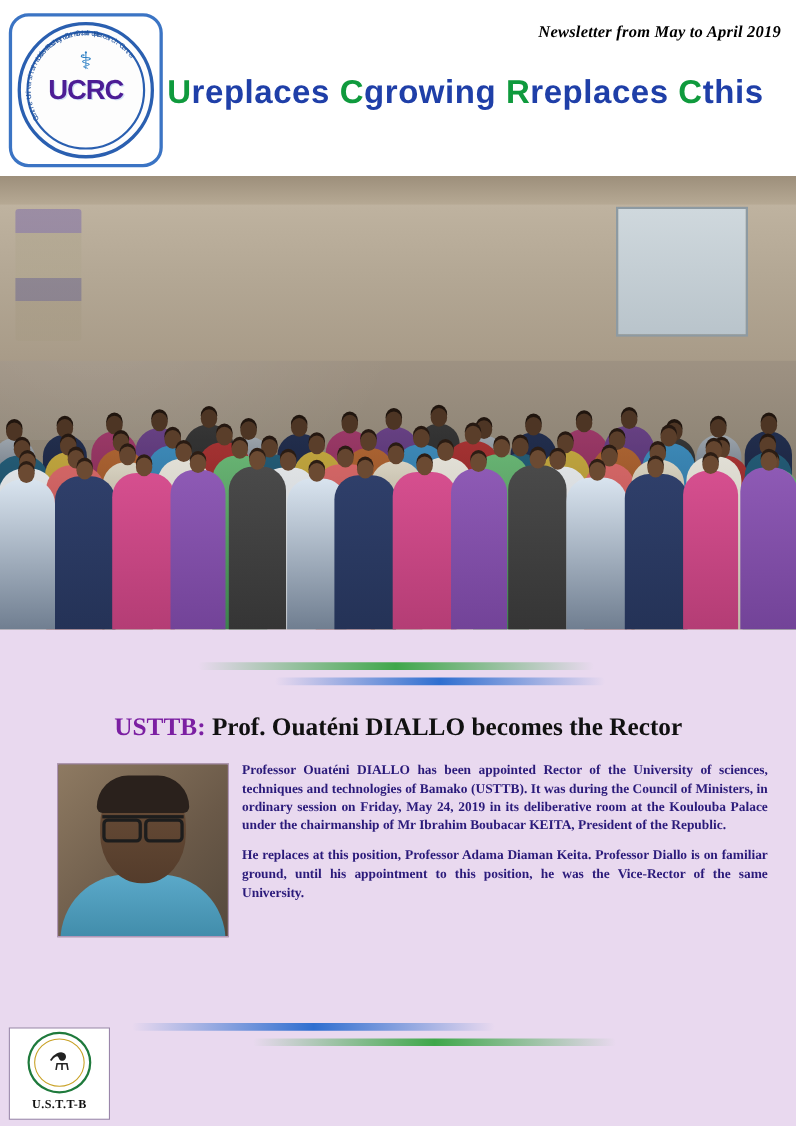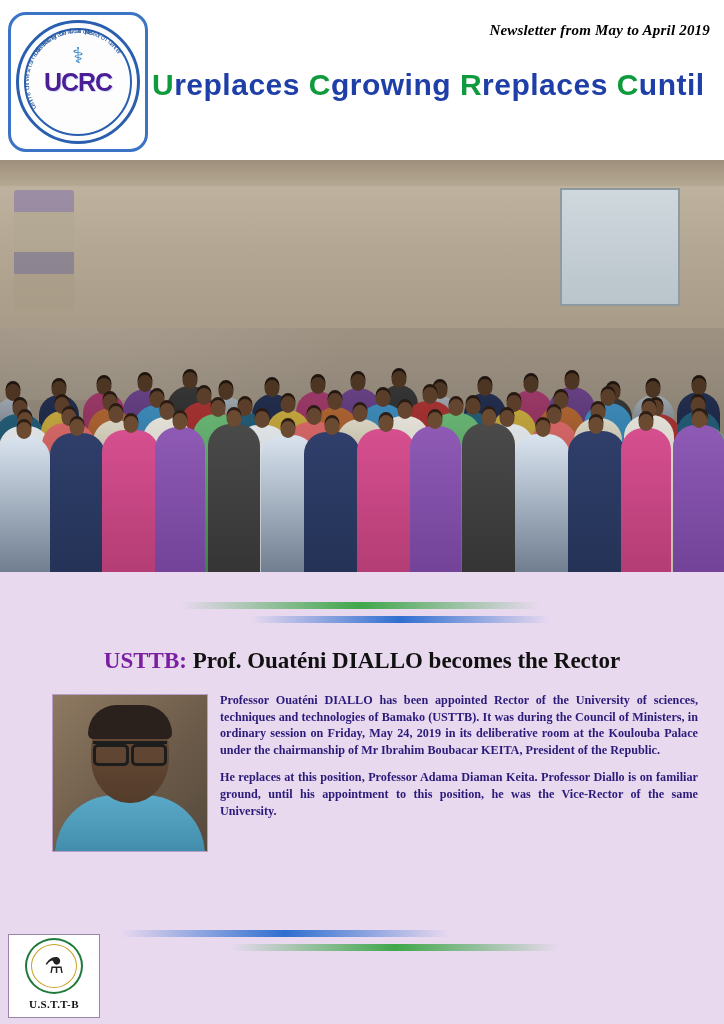--- a/index.html
+++ b/index.html
@@ -395,21 +395,21 @@
             <span style="transform: rotate(362.364deg) translate(0px, -55px) rotate(0deg);">i</span>
             <span style="transform: rotate(365.636deg) translate(0px, -55px) rotate(0deg);">q</span>
             <span style="transform: rotate(368.909deg) translate(0px, -55px) rotate(0deg);">u</span>
             <span style="transform: rotate(372.182deg) translate(0px, -55px) rotate(0deg);">e</span>
           </div>
         <div class="logo-caduceus">⚕</div>
         <div class="logo-ucrc">UCRC</div>
       </div>
     </div>
 
-    <div class="header-title" id="headerTitle"><span class="green">U</span><span class="blue">replaces </span><span class="green">C</span><span class="blue">growing </span><span class="green">R</span><span class="blue">replaces </span><span class="green">C</span><span class="blue">until</span></div>
+    <div class="header-title" id="headerTitle"><span class="green">U</span><span class="blue">replaces </span><span class="green">C</span><span class="blue">growing </span><span class="green">R</span><span class="blue">replaces </span><span class="green">C</span><span class="blue">this</span></div>
   </div>
 
   <div class="hero">
     <div class="hero-photo">
       <div class="hero-wall"></div>
       <div class="hero-wall2"></div>
       <div class="hero-wallgraf"></div>
       <div class="hero-door"></div>
       <div class="hero-ground"></div>
       <div class="crowd" id="crowd">

